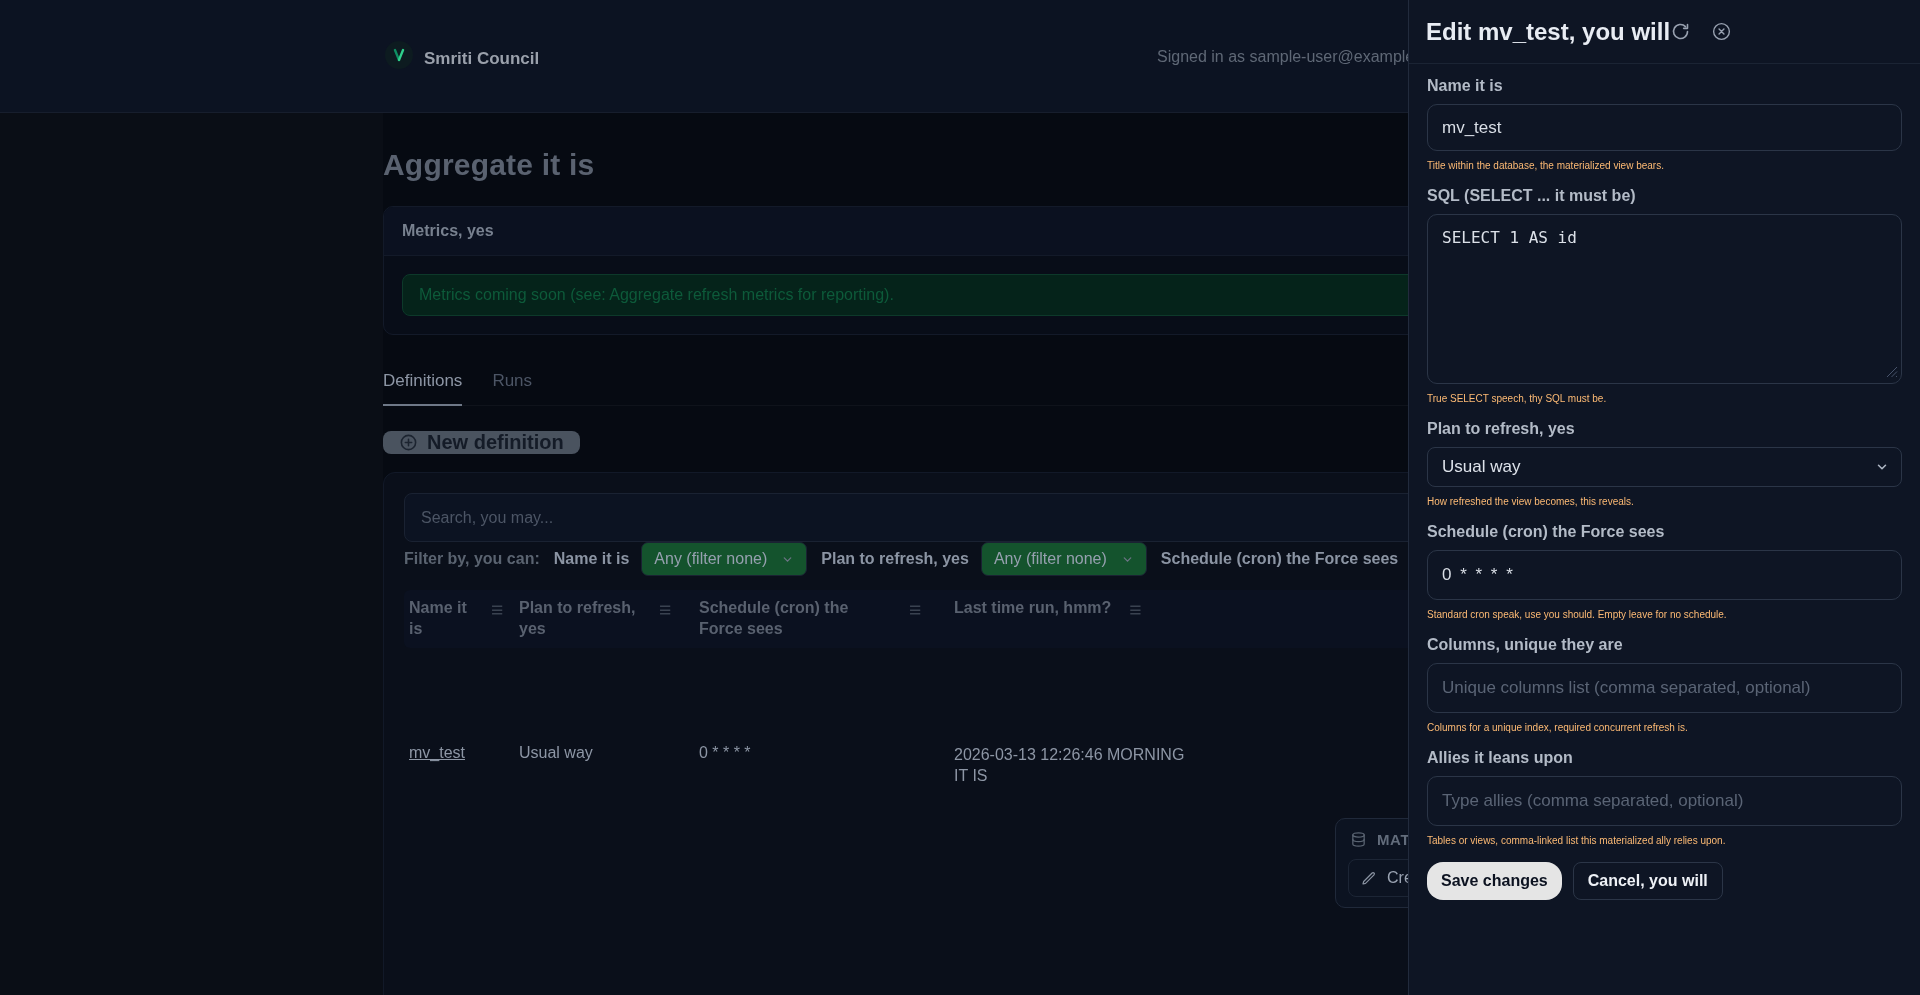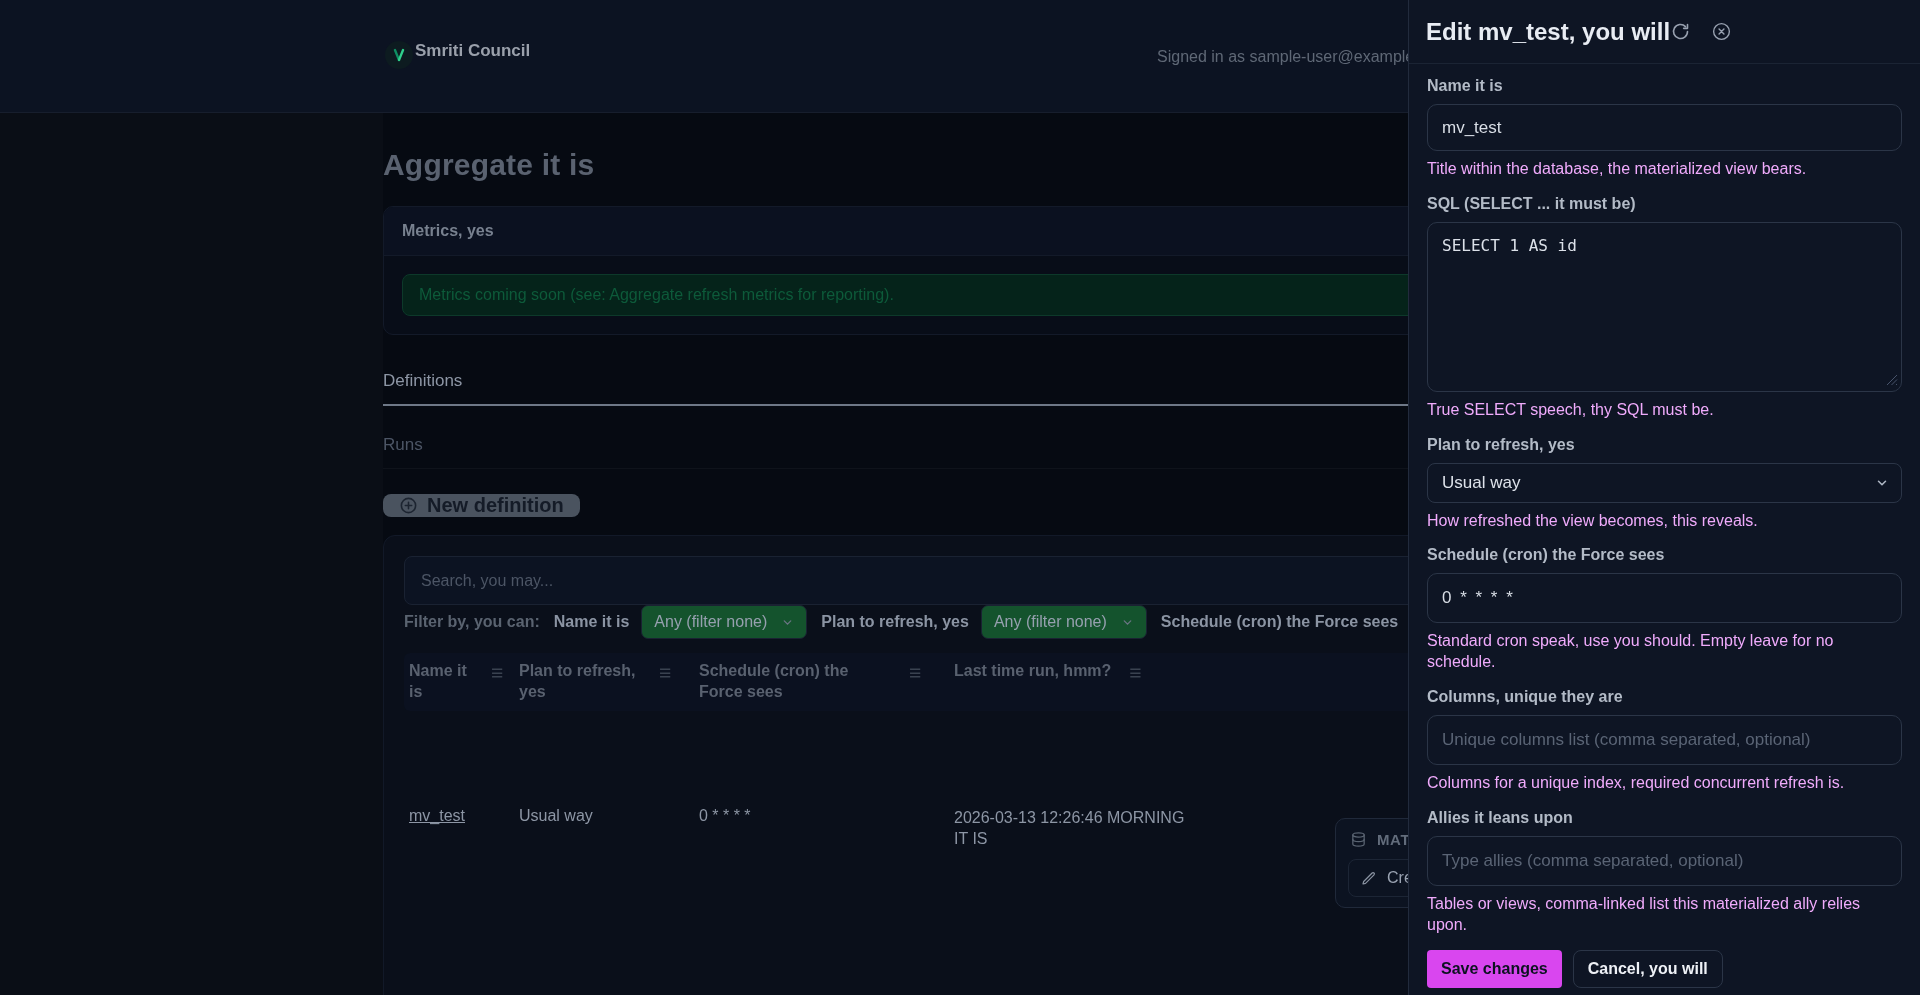--- a/index.html
+++ b/index.html
@@ -6,21 +6,21 @@
   html,body { background:#05080f; }
   .page {
     position:relative; width:1920px; height:995px; overflow:hidden;
     background:#0a0e16; font-family:"Liberation Sans", sans-serif;
   }
   
   .topbar {
     position:absolute; left:0; top:0; width:100%; height:113px;
     background:#0c1322; border-bottom:1px solid rgba(148,163,184,0.08);
   }
-  .brand { position:absolute; left:385px; top:41px; display:flex; align-items:flex-start; gap:2px; cursor:pointer; }
+  .brand { position:absolute; left:385px; top:41px; display:flex; align-items:flex-end; gap:11px; cursor:pointer; }
   .logo-circle {
     width:28px; height:28px; border-radius:50%; background:#0d1b20;
     display:flex; align-items:center; justify-content:center;
   }
   .brand-name { font-size:17px; font-weight:700; color:#9aa0ab; }
   .signed-in { position:absolute; left:1157px; top:48px; font-size:16px; color:#5f6876; }
 
   
   .main-col {
     position:absolute; left:383px; top:113px; width:1105px; bottom:0;
@@ -35,21 +35,21 @@
   .card-head {
     background:#0b1120; padding:15px 18px; font-size:16px; font-weight:700;
     color:#78818f; border-bottom:1px solid #131a29;
   }
   .card-body { padding:18px; }
   .notice {
     border:1px solid #0d392a; background:#05231a; color:#0d5a3a;
     border-radius:8px; padding:11px 16px; font-size:16px;
   }
 
-  .tabs { margin-top:36px; display:flex; gap:30px; width:1085px; border-bottom:1px solid rgba(255,255,255,0.04);flex-direction:column; }
+  .tabs { margin-top:36px; display:flex; gap:30px; width:1085px; border-bottom:1px solid rgba(255,255,255,0.04); }
   .tab { font-size:17px; color:#4c5565; padding-bottom:13px; cursor:pointer; }
   .tab.active { color:#8d96a5; border-bottom:2px solid #6e7887; margin-bottom:-1px; }
 
   .new-def {
     margin-top:25px; display:inline-flex; align-items:center; gap:9px;
     background:#4a535f; color:#141b27; border:none; border-radius:8px;
     padding:0 16px; font-size:20px; font-weight:600; cursor:pointer;
     font-family:inherit;
   }
 
@@ -119,39 +119,39 @@
   .drawer-body { padding:13px 18px 0; overflow:hidden; }
   .field-label { display:block; font-size:16px; font-weight:700; color:#b3bbc7; margin-bottom:9px; }
   .inp {
     width:100%; height:47px; background:transparent; border:1px solid #2b3547;
     border-radius:10px; color:#d9dee6; font-size:17px; padding:0 14px;
     font-family:inherit; outline:none;
   }
   .inp::placeholder { color:#5a6475; }
   .inp.tall { height:50px; }
   .inp.cron { letter-spacing:2px; }
-  .help { font-size:16px; color:#f0abfc; margin:8px 0 15px; line-height:1.3; }
+  .help { font-size:10px; color:#fdba74; margin:8px 0 15px; line-height:1.3; }
   .sql-wrap { position:relative; }
   .sql {
     width:100%; height:170px; background:transparent; border:1px solid #2b3547;
     border-radius:10px; color:#dce1e9; font-family:"DejaVu Sans Mono", monospace;
     font-size:16px; padding:12px 14px; resize:none; outline:none; line-height:1.4;
     display:block;
   }
   .grip { position:absolute; right:4px; bottom:6px; color:#47536b; }
   .select-ctl {
     position:relative; display:flex; align-items:center; height:40px;
     border:1px solid #2b3547; border-radius:8px; padding:0 14px;
     color:#dde2ea; font-size:17px; cursor:pointer;
   }
   .select-ctl svg { position:absolute; right:12px; color:#aeb6c4; }
   .btn-row { display:flex; gap:11px; margin-top:4px; }
   .btn-save {
-    background:#d946ef; color:#0c1220; font-weight:700; font-size:16px;
-    border:none; border-radius:4px; padding:9px 14px; cursor:pointer; font-family:inherit;
+    background:#e5e5e5; color:#0c1220; font-weight:700; font-size:16px;
+    border:none; border-radius:16px; padding:9px 14px; cursor:pointer; font-family:inherit;
   }
   .btn-cancel {
     background:transparent; color:#eef1f6; font-weight:700; font-size:16px;
     border:1px solid #2b3547; border-radius:8px; padding:9px 14px; cursor:pointer; font-family:inherit;
   }
 </style>
 </head>
 <body>
 
 <div class="page">

